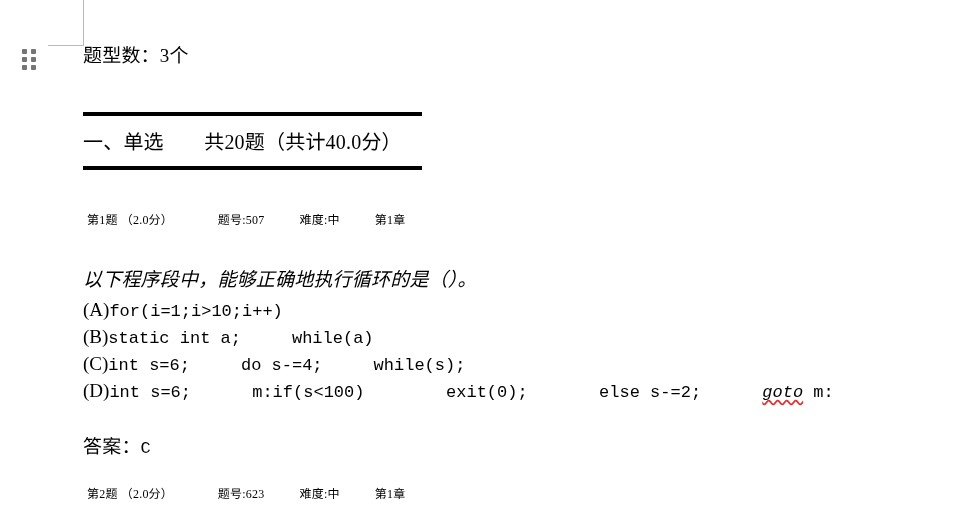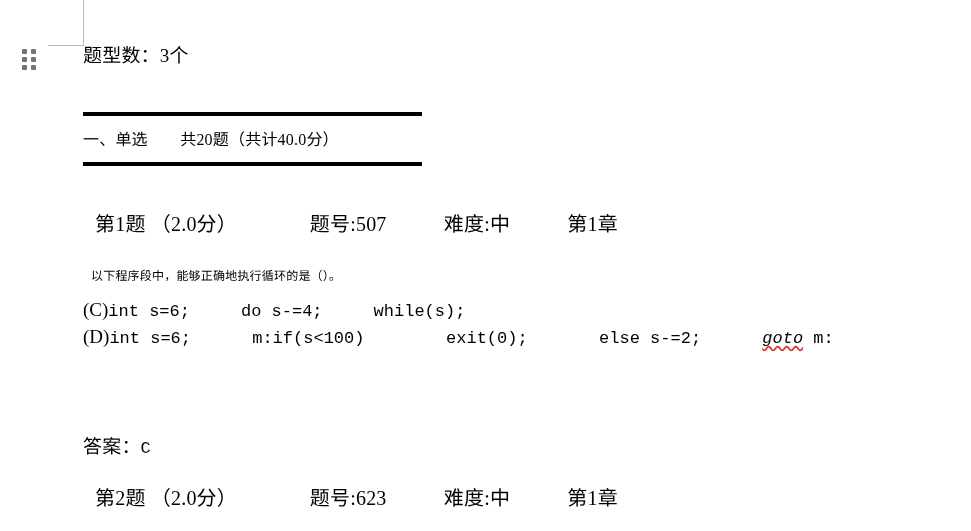--- a/index.html
+++ b/index.html
@@ -90,40 +90,41 @@
     top: 112px;
     width: 339px;
   }
   .rule {
     width: 339px;
     height: 4px;
     background: #000000;
   }
   .section-title {
     padding: 16px 0 14px 0;
-    font-size: 16px;
+    font-size: 20px;
     white-space: pre;
   }
 
   
   .q-meta {
     position: absolute;
-    left: 12px;
-    font-size: 20px;
+    left: 4px;
+    font-size: 12px;
     white-space: pre;
   }
   .q-meta-1 { top: 214px; }
   .q-meta-2 { top: 488px; font-family: Liberation Serif, serif; }
 
   .q-stem {
     position: absolute;
-    left: 8px;
+    left: 0;
     top: 270px;
-    font-size: 12px;
-    white-space: pre;
+    font-size: 19px;
+    white-space: pre;
+    font-style: italic;
   }
 
   .options {
     position: absolute;
     left: 0;
     top: 297px;
   }
   .opt {
     font-family: "Liberation Mono", "DejaVu Mono", "DejaVu Sans Mono", monospace;
     font-size: 17px;
@@ -179,20 +180,22 @@
       <div class="rule"></div>
       <div class="section-title line-cn">一、单选　　共20题（共计40.0分）</div>
       <div class="rule"></div>
     </div>
 
     <div class="q-meta q-meta-1 line-cn">第1题 （2.0分）              题号:507           难度:中           第1章</div>
 
     <div class="q-stem line-cn">以下程序段中，能够正确地执行循环的是（）。</div>
 
     <div class="options">
+      <div class="opt"><span class="tag">(A)</span><span>for(i=1;i&gt;10;i++)</span></div>
+      <div class="opt"><span class="tag">(B)</span><span>static int a;     while(a)</span></div>
       <div class="opt"><span class="tag">(C)</span><span>int s=6;     do s-=4;     while(s);</span></div>
       <div class="opt"><span class="tag">(D)</span><span>int s=6;      m:if(s&lt;100)        exit(0);       else s-=2;      </span><span class="spell-error">goto</span><span> m:</span></div>
     </div>
 
     <div class="answer line-cn"><span>答案：</span><span class="ans-val">C</span></div>
 
     <div class="q-meta q-meta-2 line-cn">第2题 （2.0分）              题号:623           难度:中           第1章</div>
 
   </div>
 </div>

